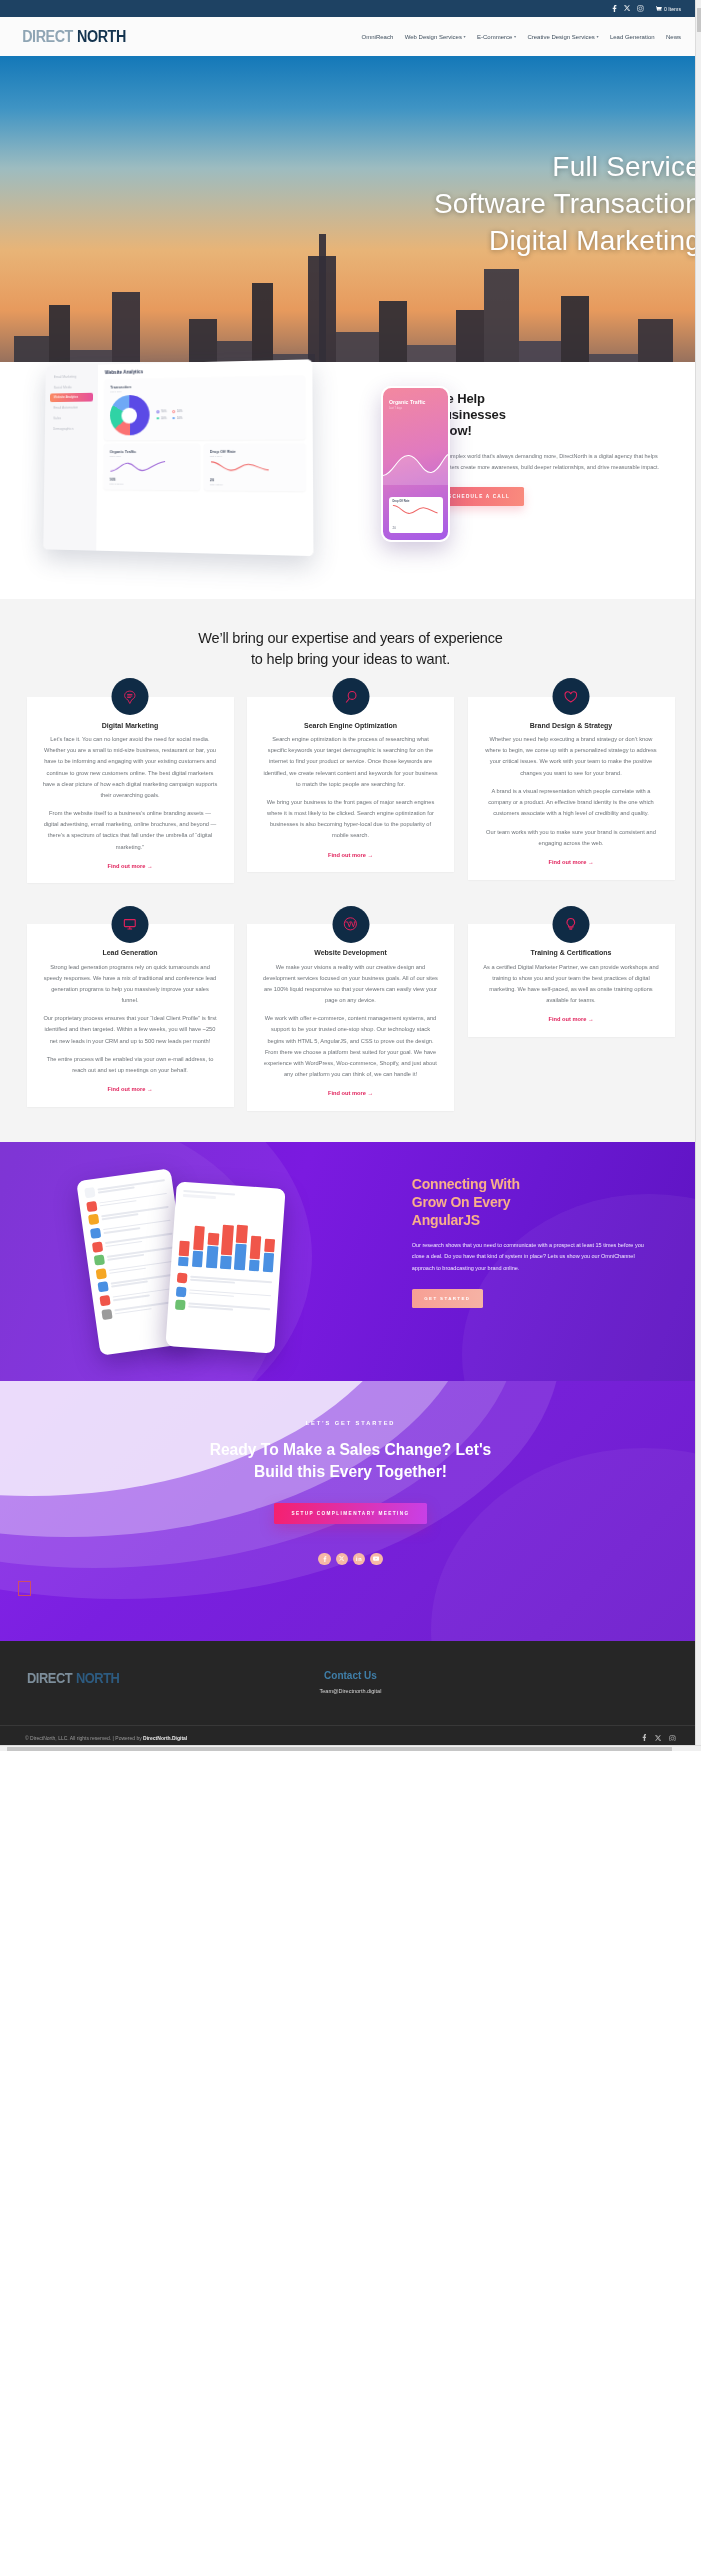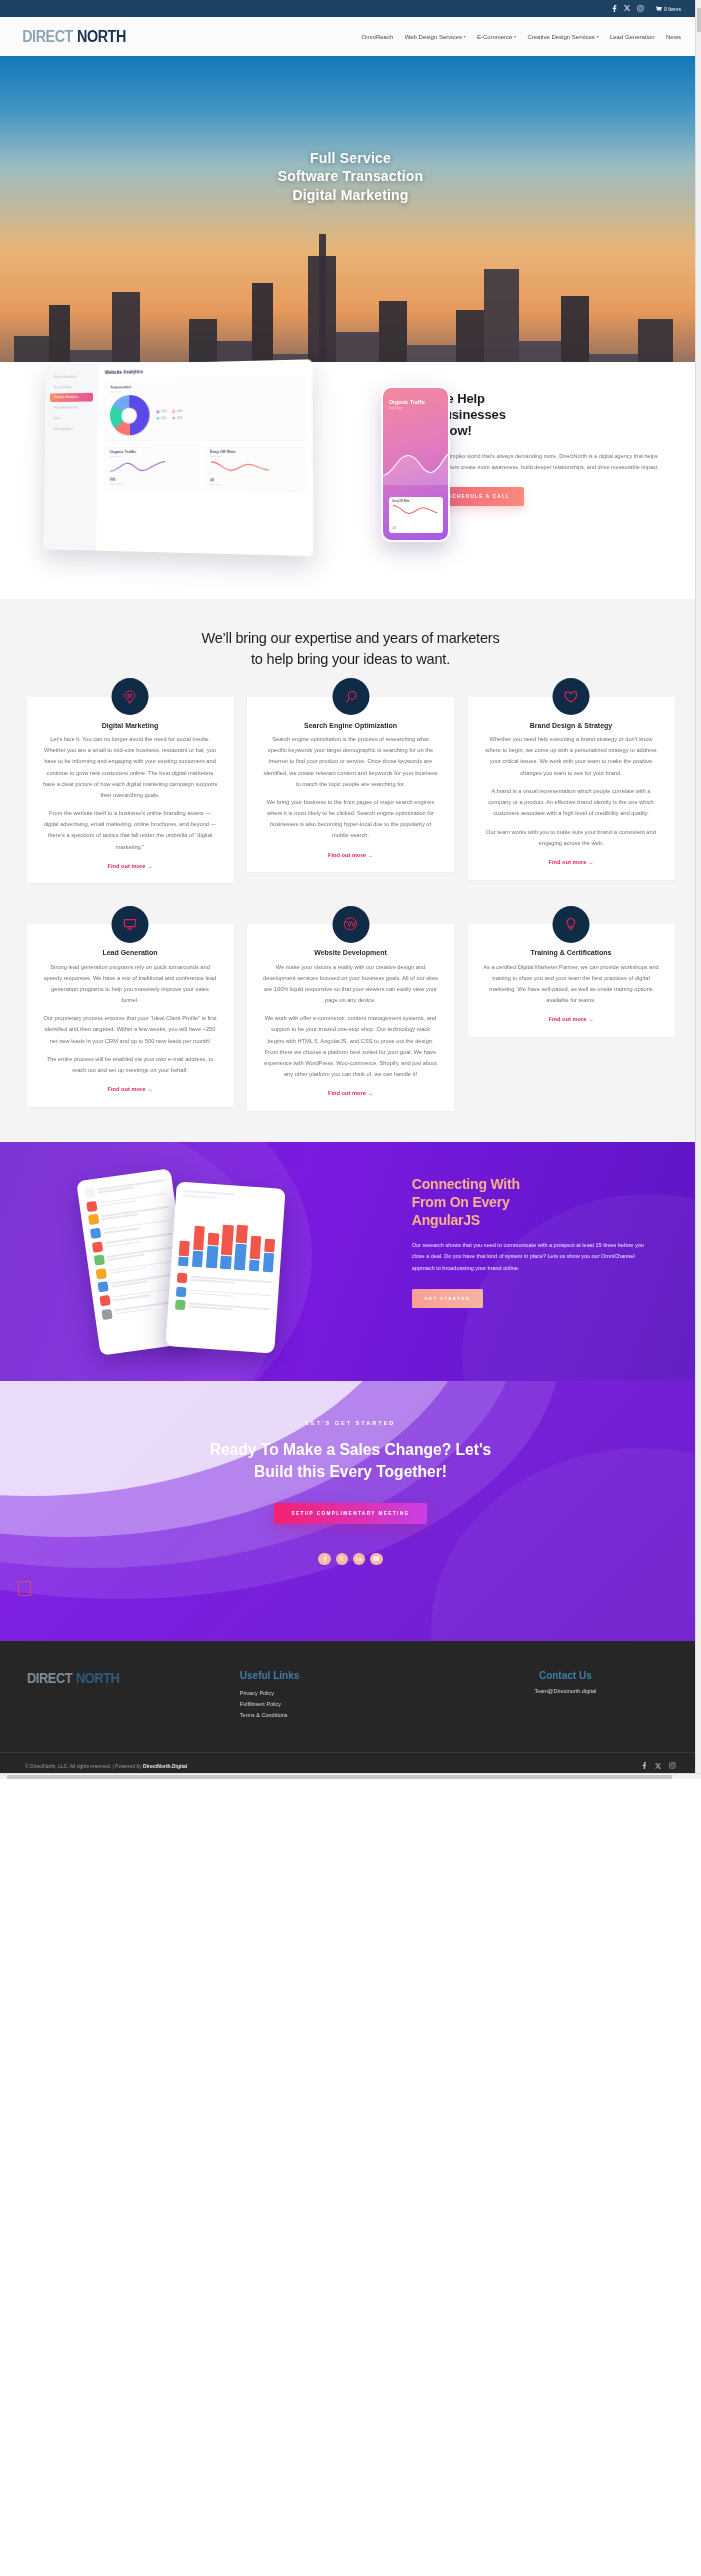--- a/index.html
+++ b/index.html
@@ -41,21 +41,21 @@
     position:relative; height:374px; overflow:hidden;
     background:linear-gradient(to bottom,#1478b8 0%,#3f94c4 14%,#9dbcc0 30%,#e8b477 52%,#e79a5d 68%,#8a6a5d 84%,#4a3d3c 100%);
   }
   .city { position:absolute; left:0; right:0; bottom:0; height:223px; }
   .bld { position:absolute; bottom:0; background:#2e2b33; opacity:.92; }
   .hero-text {
     position:absolute; left:0; right:0; top:93px; text-align:center; z-index:5;
     color:#fff; font-family:"Liberation Sans Narrow","Liberation Sans",sans-serif;
     text-shadow:0 1px 5.2px rgba(0,0,0,.35);
   }
-  .hero-text .l { font-size:14px; font-weight:700; line-height:1.32; letter-spacing:0.2px; }
+  .hero-text .l { font-size:28px; font-weight:400; line-height:1.32; letter-spacing:0.2px;text-align:right; }
   .hero-fade { position:absolute; left:0; right:0; bottom:0; height:47px;
     background:linear-gradient(to bottom, rgba(255,255,255,0) 0%, #ffffff 88%); z-index:6; }
 
   
   .grow {
     position:relative; background:#fff; padding:0 0 47px 0; min-height:171px;
     display:flex; z-index:8; margin-top:-68px;
   }
   .grow-left { width:62%; position:relative; }
   .mockup-wrap { position:relative; margin-left:39px; }
@@ -382,21 +382,21 @@
         <span>Businesses</span><br>
         <span>Grow!</span>
       </h2>
       <p>In a complex world that’s always demanding more, DirectNorth is a digital agency that helps marketers create more awareness, build deeper relationships, and drive measurable impact.</p>
       <div class="btn-call">SCHEDULE A CALL</div>
     </div>
   </div>
 
   <div class="expertise">
     <h2>
-      <span>We’ll bring our expertise and years of marketers</span><br>
+      <span>We’ll bring our expertise and years of experience</span><br>
       <span>to help bring your ideas to want.</span>
     </h2>
 
     <div class="cards">
 
       <div class="card">
         <div class="card-icon">
           <svg width="16.6" height="16.6" viewBox="0 0 32 32" fill="none" stroke="#e0215b" stroke-width="1.8">
             <path d="M16 4c-6 0-10 3.8-10 8.5 0 3.6 2.4 6.7 6 7.9L16 28l4-7.6c3.6-1.2 6-4.3 6-7.9C26 7.8 22 4 16 4z"></path>
             <path d="M11 10.5h10M11 13.5h10M11 16.5h7"></path>
@@ -609,21 +609,21 @@
                 <i></i>
                 <i class="s"></i>
               </span>
             </div>
         </div>
       </div>
     </div>
     <div class="connect-right">
       <h2>
         <span>Connecting With</span><br>
-        <span>From On Every</span><br>
+        <span>Grow On Every</span><br>
         <span>AngularJS</span>
       </h2>
       <p>Our research shows that you need to communicate with a prospect at least 15 times before you close a deal. Do you have that kind of system in place? Lets us show you our OmniChannel approach to broadcasting your brand online.</p>
       <div class="btn-start">GET STARTED</div>
     </div>
   </div>
 
   <div class="cta">
     <div class="curve" style="left:-322px;top:-291px;width:883px;height:509px;background:rgba(255,255,255,.10);"></div>
     <div class="curve" style="left:-332px;top:-312px;width:852px;height:499px;background:rgba(255,255,255,.13);"></div>
@@ -661,26 +661,20 @@
     <div class="sqmark"></div>
   </div>
 
   <div class="footer">
     <div class="fin">
       <div class="fcol1">
         <div class="flogo">
           <span class="a">DIRECT</span>
           <span class="b">NORTH</span>
         </div>
-      </div>
-      <div class="fcol2">
-        <div class="fh">Useful Links</div>
-        <a class="fl">Privacy Policy</a>
-        <a class="fl">Fulfillment Policy</a>
-        <a class="fl">Terms &amp; Conditions</a>
       </div>
       <div class="fcol3">
         <div class="fh">Contact Us</div>
         <div class="fcontact">Team@Directnorth.digital</div>
       </div>
     </div>
     <div class="fbar">
       <div class="cp">
         <span>© DirectNorth, LLC. All rights reserved. | Powered by </span><b>DirectNorth.Digital</b>
       </div>

